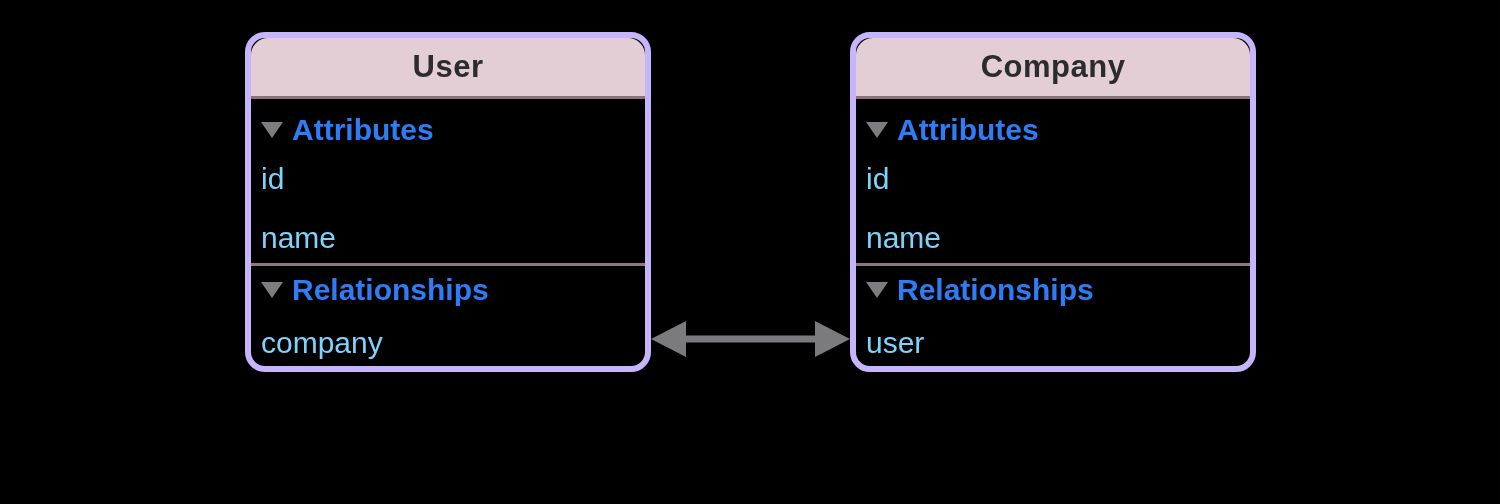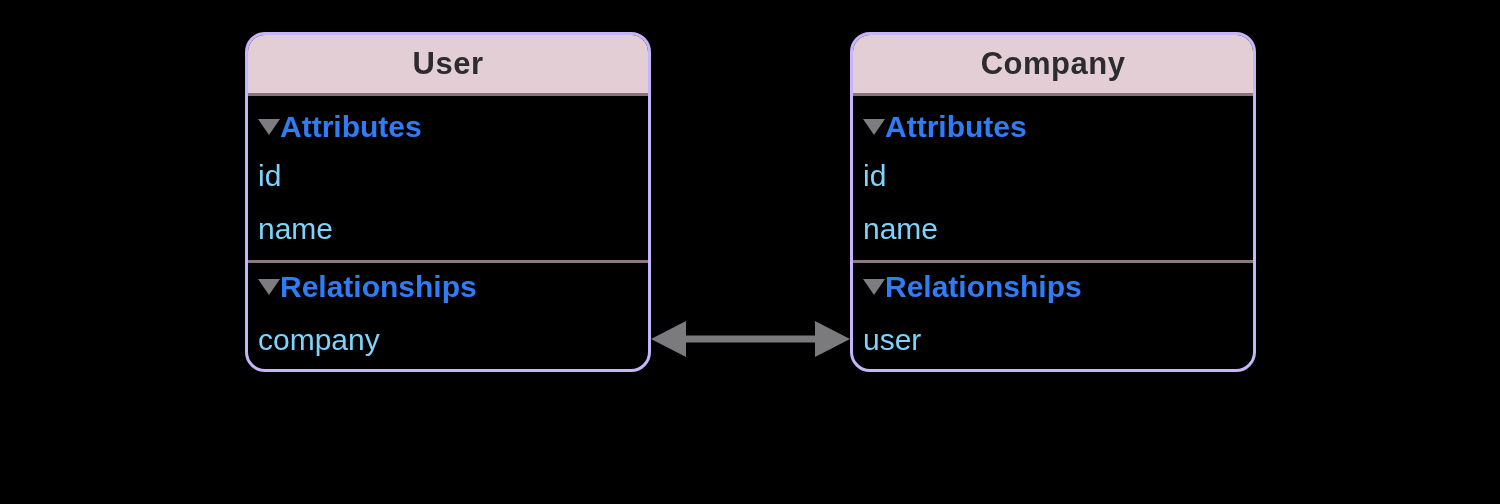--- a/index.html
+++ b/index.html
@@ -15,21 +15,21 @@
     background: #000000;
     overflow: hidden;
   }
   .entity-box {
     position: absolute;
     top: 32px;
     width: 406px;
     height: 340px;
     box-sizing: border-box;
     background: #000000;
-    border: 3px solid #c4b5fd;
+    border: 6px solid #c4b5fd;
     border-radius: 20px;
   }
   .entity-box.user { left: 245px; }
   .entity-box.company { left: 850px; }
   .entity-header {
     position: absolute;
     top: 0; left: 0; right: 0;
     height: 58px;
     background: #e3ced6;
     border-bottom: 3px solid #8b737d;
@@ -48,41 +48,42 @@
     position: absolute;
     left: 0; right: 0;
     height: 36px;
     line-height: 36px;
     padding-left: 10px;
     white-space: nowrap;
   }
   .section-row {
     display: flex;
     align-items: center;
+    gap: 9px;
   }
   .tri {
     width: 0;
     height: 0;
     border-left: 11px solid transparent;
     border-right: 11px solid transparent;
     border-top: 16px solid #7d7d81;
     flex: 0 0 auto;
   }
   .section-label {
     font-size: 30px;
     font-weight: bold;
     color: #2e7cf6;
   }
   .attr-label {
     font-size: 30px;
     color: #7dd3fc;
   }
   .row-sec1 { top: 74px; }
   .row-attr1 { top: 123px; }
-  .row-attr2 { top: 176px; }
+  .row-attr2 { top: 182px; }
   .divider {
     position: absolute;
     left: 0; right: 0;
     top: 225px;
     height: 3px;
     background: #8d7781;
   }
   .row-sec2 { top: 234px; align-items: center; }
   .row-rel1 { top: 287px; }
   .connector {

